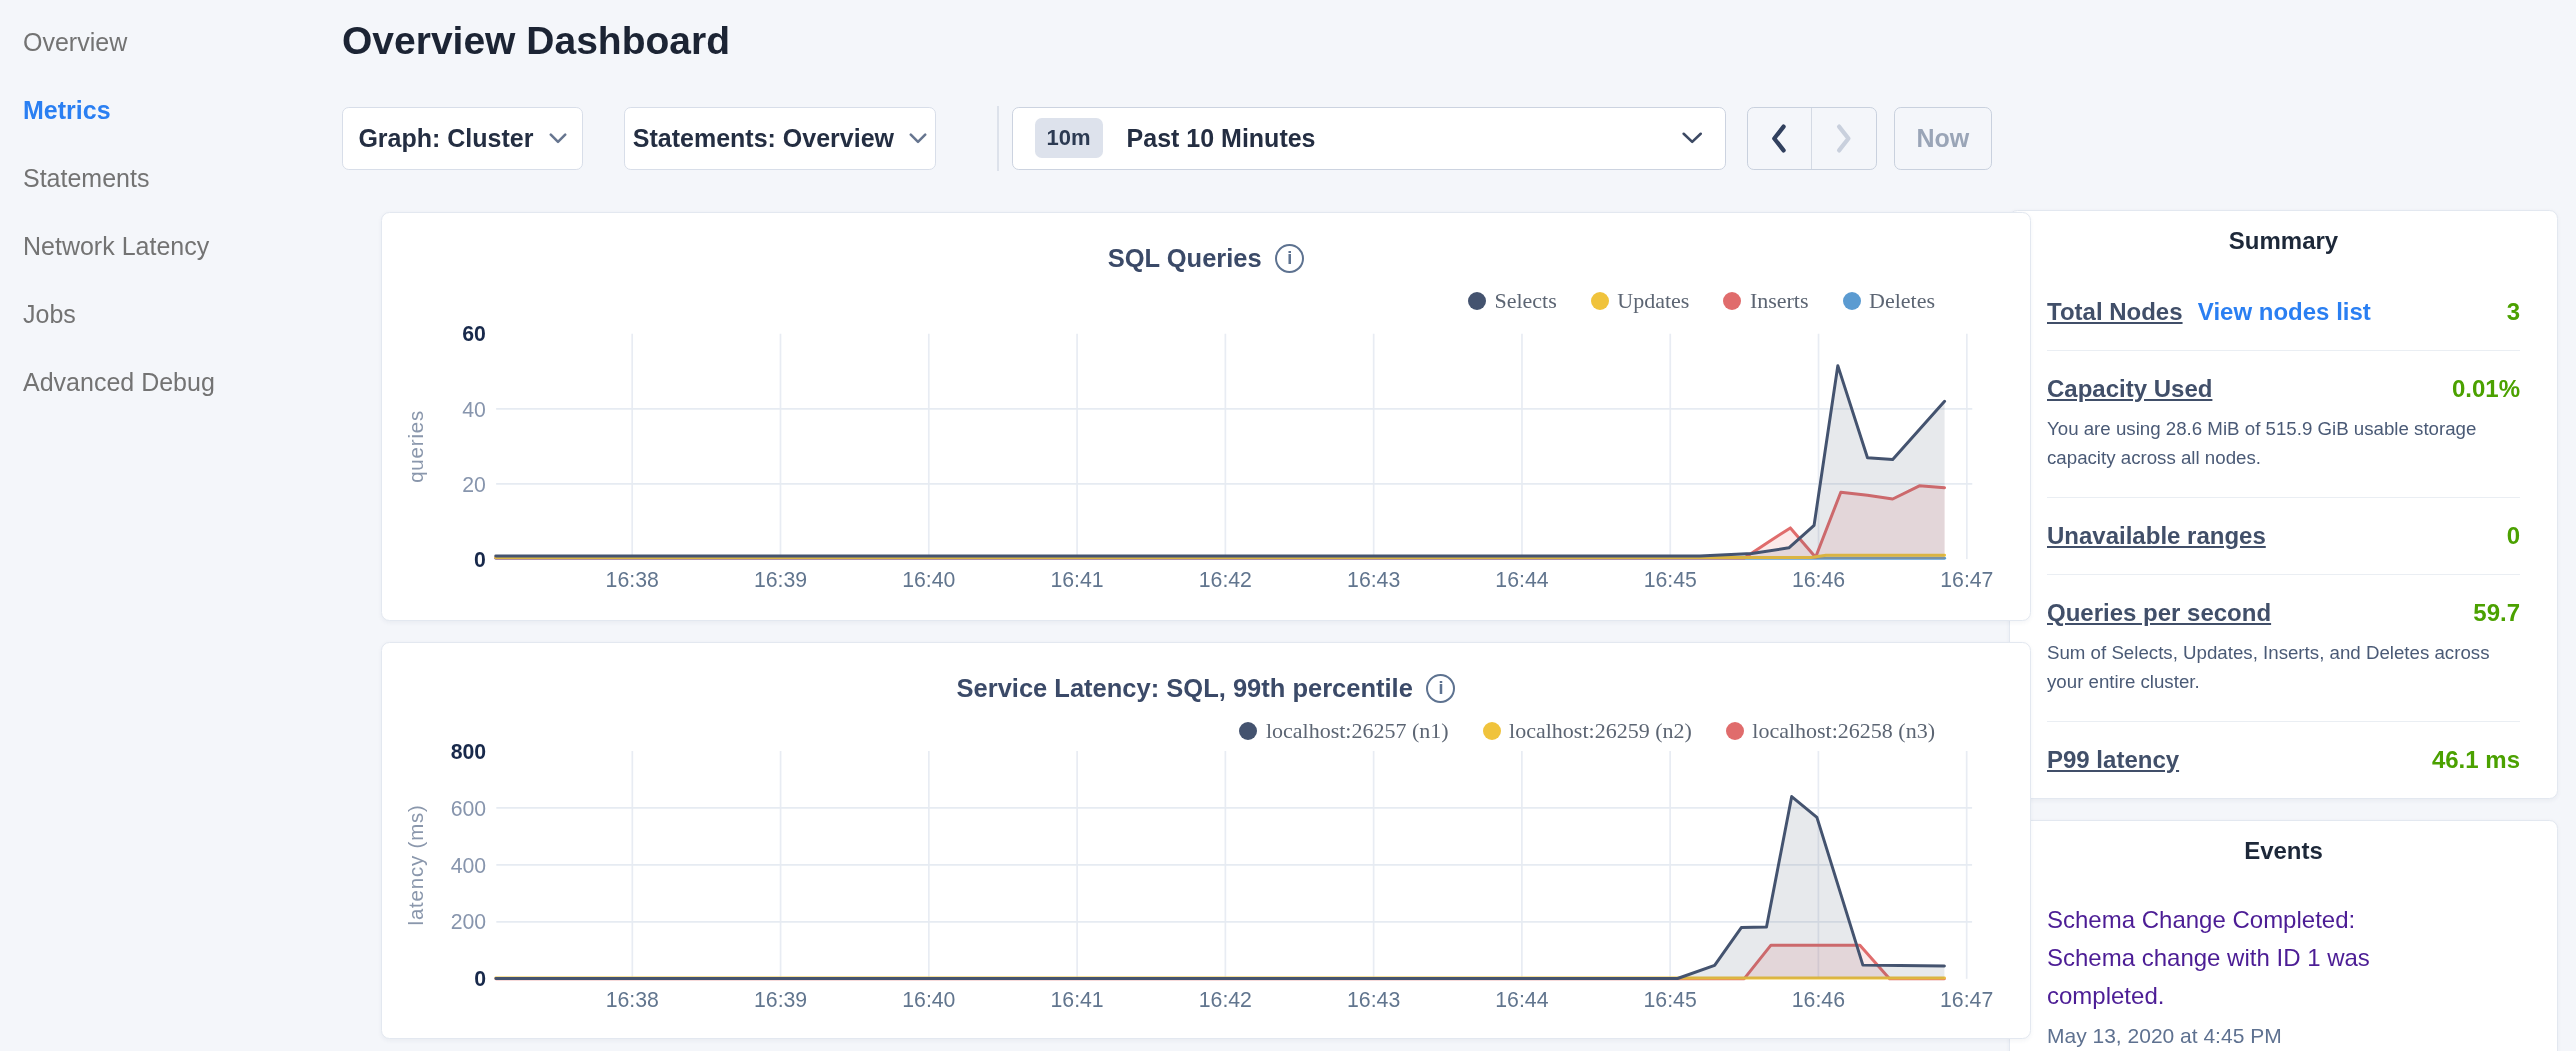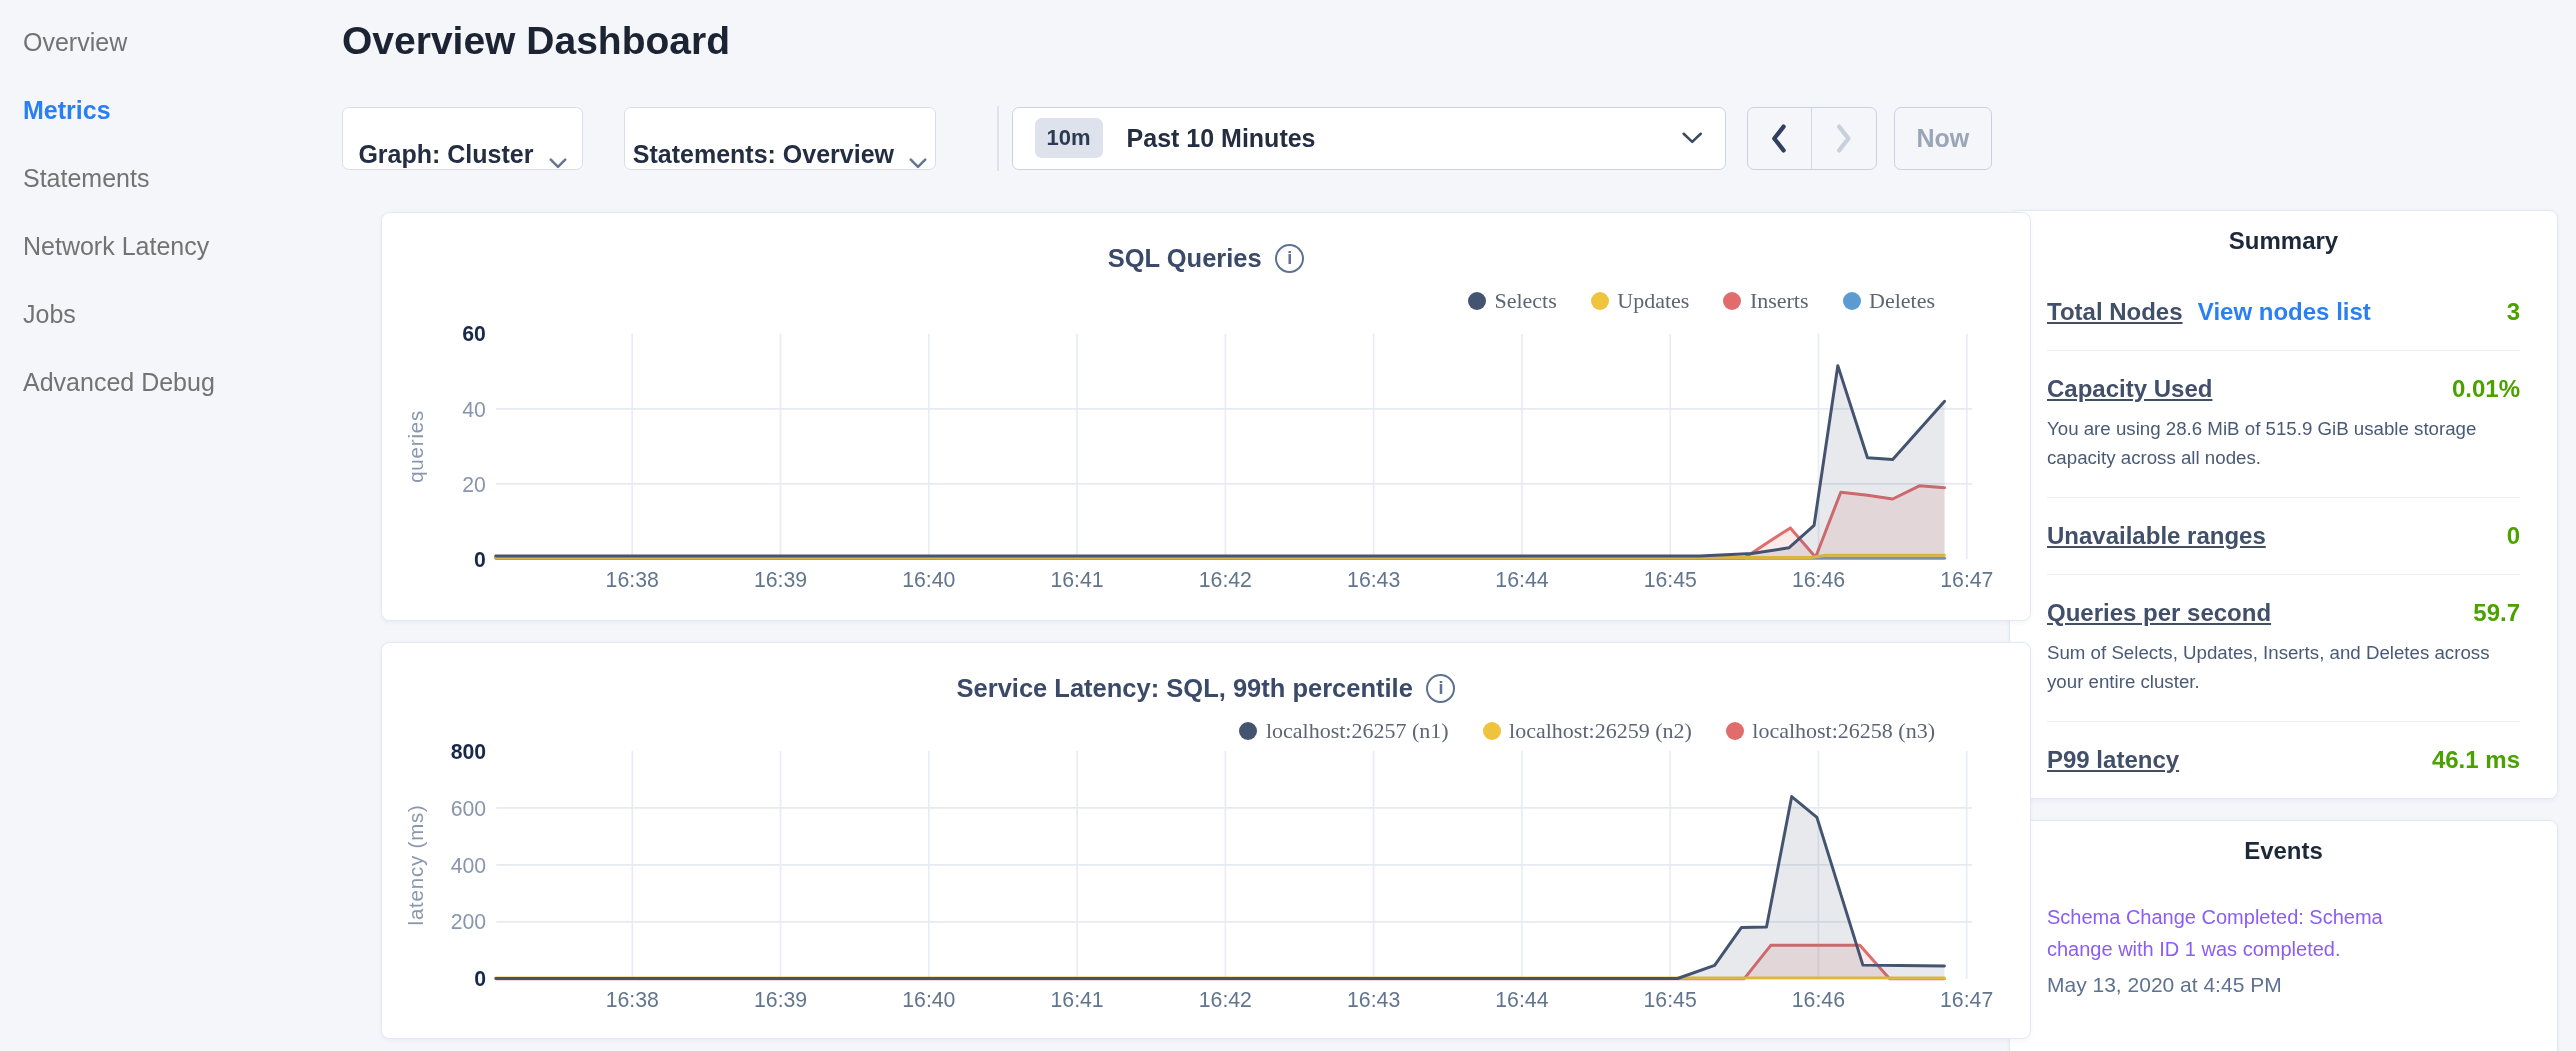--- a/index.html
+++ b/index.html
@@ -14,21 +14,21 @@
   .sidebar { width:342px; flex:0 0 342px; padding:8.5px 0 0 23px; }
   .sidebar li { list-style:none; height:68px; display:flex; align-items:center;
     font-size:25px; color:#737373; cursor:pointer; }
   .sidebar li.active { color:#2a7ff2; font-weight:700; }
   
   .main { width:1650px; flex:0 0 1650px; }
   h1.page-title { margin-top:13.6px; font-size:39px; line-height:54px; font-weight:600; color:#1c2434; }
   .controls { margin-top:38px; display:flex; align-items:center; white-space:nowrap; }
   .ctl-box { height:63px; background:#ffffff; border:1.7px solid #d8dee9; border-radius:6.8px;
     display:flex; align-items:center; font-size:25px; font-weight:700; color:#242e42; cursor:pointer; }
-  .dropdown { justify-content:center; gap:15.3px;align-items:flex-end; }
+  .dropdown { justify-content:center; gap:15.3px; }
   .dd-graph { width:245px; }
   .dd-dash  { width:317px; margin-left:41px; }
   .vdiv { width:1.7px; height:65px; background:#dde2eb; margin-left:61px; }
   .timepicker { width:725px; margin-left:12.8px; padding:0 22px; border-color:#ccd3e0; }
   .tw-badge { background:#dde2ec; border-radius:6.8px; padding:6.8px 12px; font-size:22px; font-weight:700; color:#2c3a52; }
   .tw-label { margin-left:24px; }
   .tp-chev { margin-left:auto; }
   .pager { margin-left:21px; height:63px; display:flex; border:1.7px solid #c9d1de; border-radius:6.8px;
     background:transparent; overflow:hidden; }
   .pager button { width:65px; height:100%; background:transparent; border:none; display:flex;
@@ -60,21 +60,21 @@
   .summary-rows { margin-top:18.7px; }
   .srow { padding:24px 0; }
   .srow + .srow { border-top:1.7px solid #eaeef3; }
   .srow-head { display:flex; align-items:baseline; }
   .srow-label { font-size:24px; font-weight:700; color:#414f69;text-decoration:underline; }
   .srow-link { margin-left:15.3px; font-size:24px; font-weight:600; color:#2a7ff2; cursor:pointer; text-decoration:none; }
   .srow-value { margin-left:auto; font-size:24px; font-weight:700; color:#4ba100; }
   .srow-desc { margin-top:12px; font-size:18.7px; line-height:1.55; color:#4a5a76; }
   .events-panel { margin-top:21px; height:391px; }
   .event-item { margin-top:36px; }
-  .event-msg { font-size:20px; line-height:1.6; color:#8b5cf6; max-width:393px; }
+  .event-msg { font-size:24px; line-height:1.6; color:#4c1d95; max-width:393px; }
   .event-ts { margin-top:8.5px; font-size:21px; color:#5e7190; }
 </style>
 </head>
 <body>
 
 <nav class="sidebar">
   <ul id="sidebar-list">
       <li>Overview</li>
       <li class="active">Metrics</li>
       <li>Statements</li>

